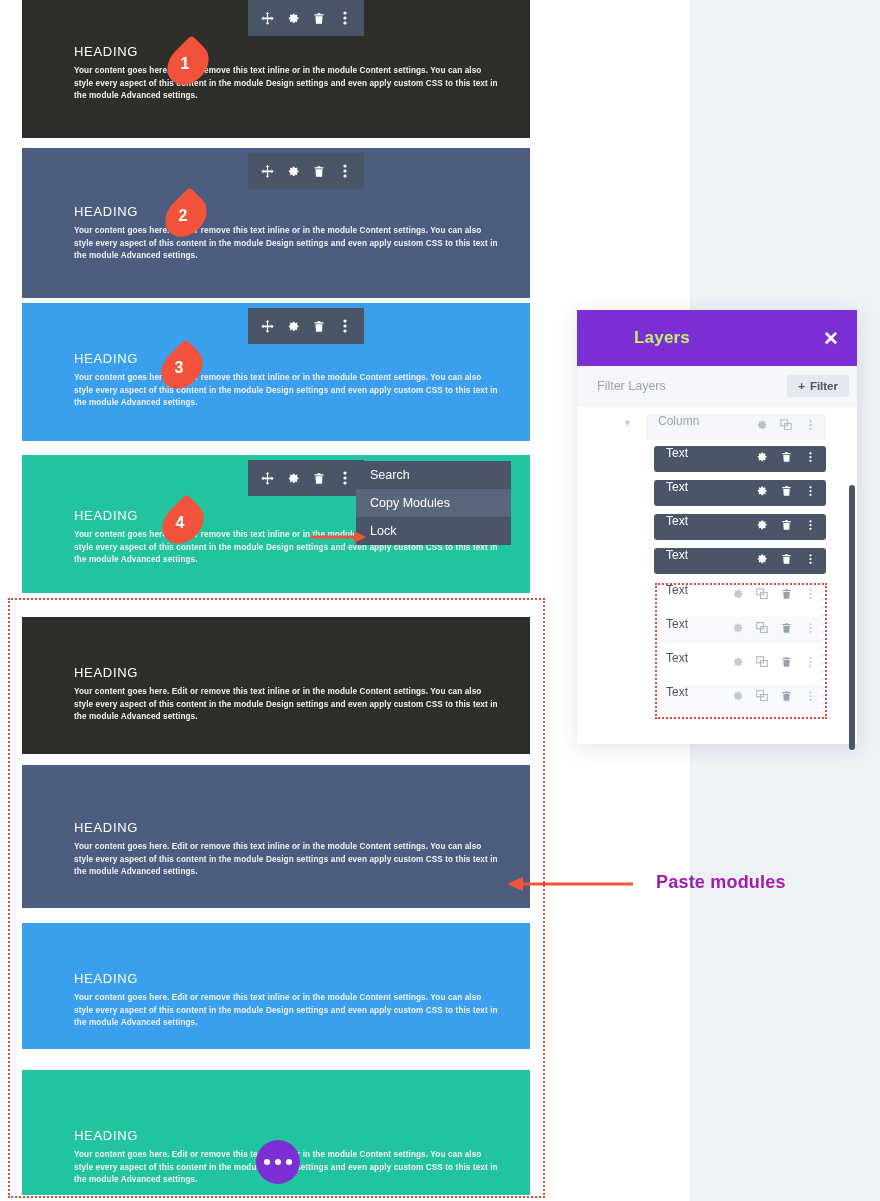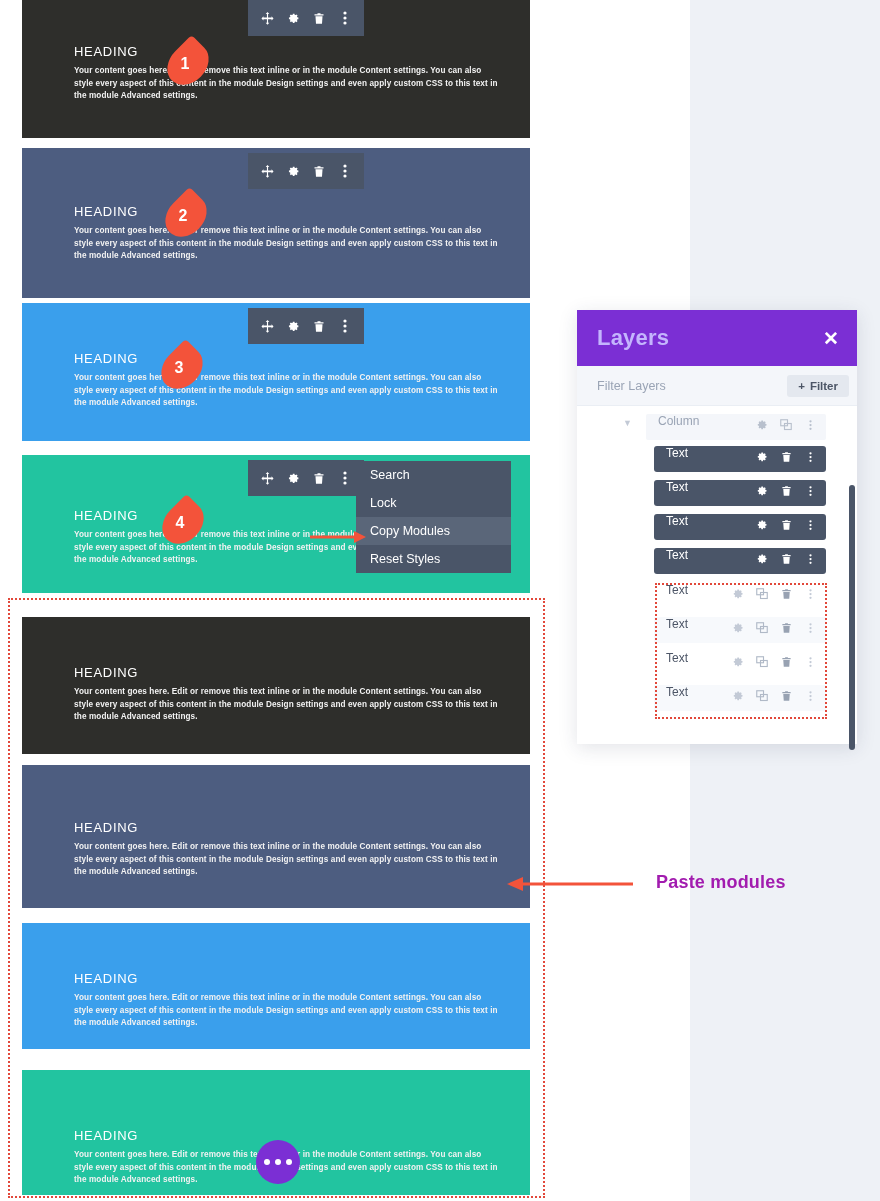--- a/index.html
+++ b/index.html
@@ -105,21 +105,21 @@
   
   .layers-panel {
     position:absolute; left: 577px; top: 310px; width: 280px; height: 434px;
     background:#ffffff; box-shadow: 0 4px 18px rgba(40,50,80,.13);
     z-index: 50; display:flex; flex-direction:column;
   }
   .layers-header {
     height: 56px; background:#7b2fd4; display:flex; align-items:center;
     justify-content:space-between; padding: 0 18px 0 20px;
   }
-  .layers-title { color:#c4b5fd; font-size: 22px; font-weight: 700; letter-spacing:.2px;}
+  .layers-title { color:#bef264; font-size: 17px; font-weight: 700; letter-spacing:.2px;margin-left:37px;}
   .layers-close { color:#fff; font-size: 19px; line-height:1; cursor:pointer; font-weight:700;}
   .layers-search {
     height: 40px; background:#f4f6fa; display:flex; align-items:center;
     justify-content:space-between; padding: 0 8px 0 20px;
     border-bottom: 1px solid #eaeef4;
   }
   .search-ph { color:#9aa4b5; font-size: 12.5px; }
   .filter-btn {
     background:#e4e8ef; color:#4c5566; font-size:11.5px; font-weight:700;
     padding: 5px 11px; border-radius: 3px; display:flex; align-items:center; gap:5px;
@@ -311,23 +311,22 @@
           </svg>
         </div>
     </div>
     <div class="pin" style="left:160px; top:505px;">
       <div class="shape"></div>
         <div class="num">4</div>
     </div>
 
     <div class="ctx-menu" style="left:356px; top:461px;">
       <div class="ctx-item">Search</div>
+      <div class="ctx-item active">Copy Modules</div>
       <div class="ctx-item">Lock</div>
-      <div class="ctx-item active">Copy Modules</div>
-      <div class="ctx-item">Reset Styles</div>
     </div>
     <svg class="ctx-arrow" style="left:310px; top:530px;" width="56" height="14" viewBox="0 0 56 14">
       <path d="M0 7 L44 7" stroke="#f3533a" stroke-width="3"></path>
       <path d="M44 1 L56 7 L44 13 Z" fill="#f3533a"></path>
     </svg>
 
     <div class="paste-region"></div>
 
     <div class="module mod-dark" style="top:617px; height:137px;">
       <div class="inner">

